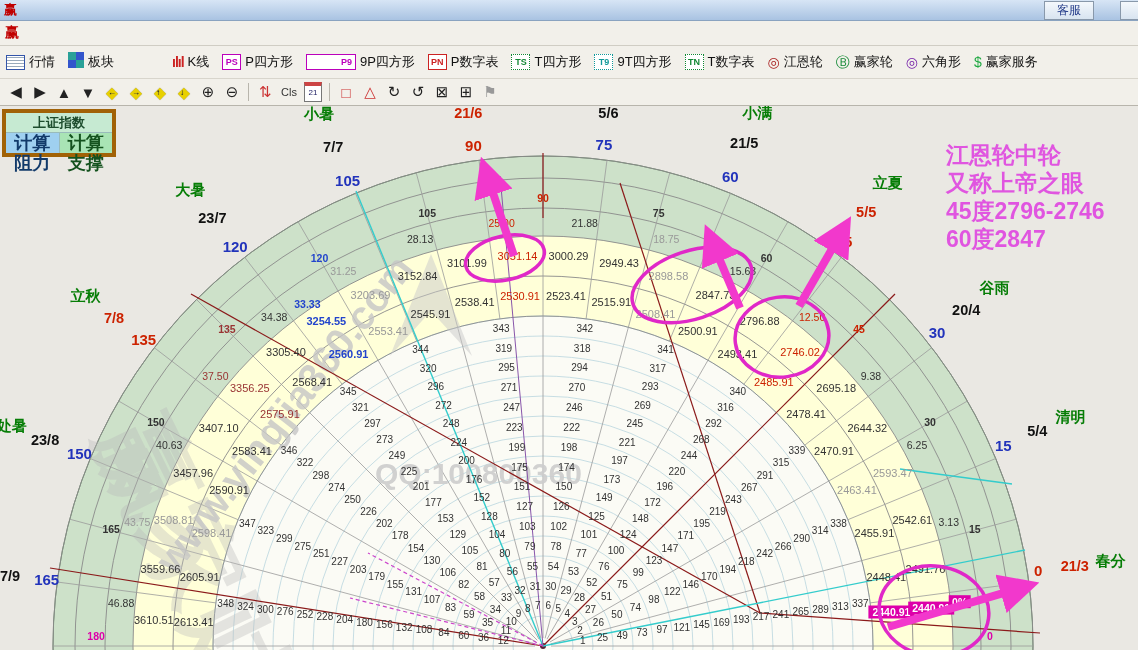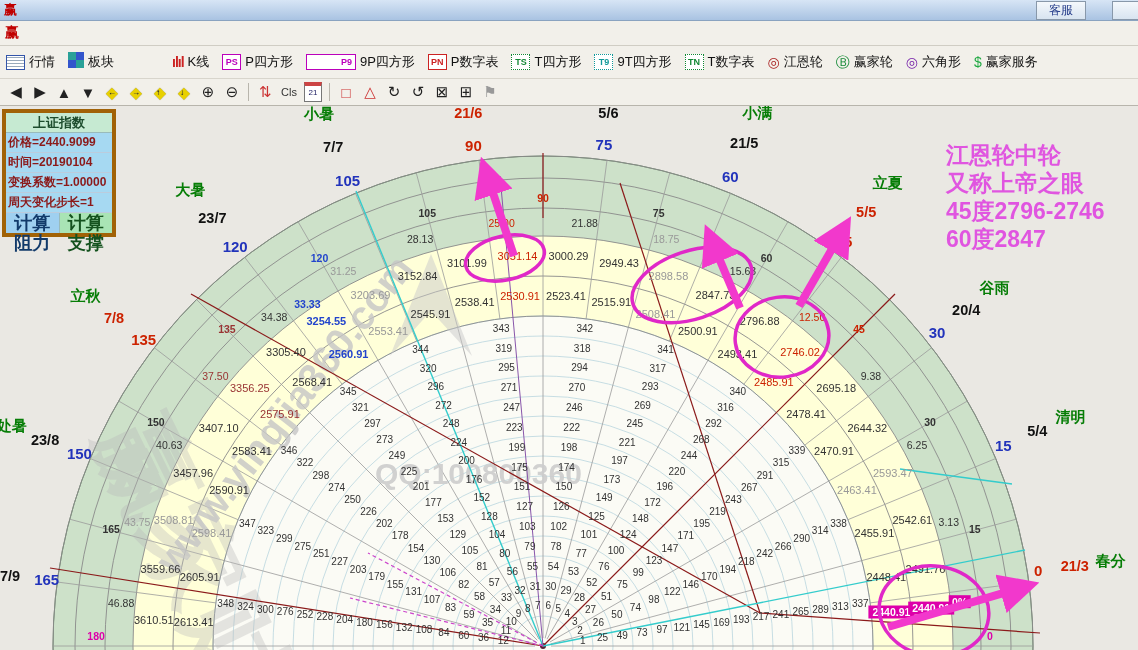--- a/index.html
+++ b/index.html
@@ -2,21 +2,21 @@
 <html><head>
 <meta charset="utf-8">
 <style>
   html,body{margin:0;padding:0;width:1138px;height:650px;overflow:hidden;
     font-family:"Liberation Sans","DejaVu Sans",sans-serif;background:#eae8e3;}
   
   .titlebar{height:20px;background:linear-gradient(#d7e5f5,#a9c3e2);display:flex;align-items:center;
     border-bottom:1px solid #8aa3c0;position:relative;overflow:hidden;}
   .tlogo{color:#c00000;font-weight:bold;font-size:13px;margin:0 5px 0 4px;}
   .ttext{font-size:12px;font-weight:bold;color:#1c2f55;}
-  .tbtns{position:absolute;right:52px;top:1px;display:flex;gap:4px;}
+  .tbtns{position:absolute;right:44px;top:1px;display:flex;gap:4px;}
   .tbtn{font-size:12px;color:#223a88;background:linear-gradient(#f4f8fc,#d8e4f0);
     border:1px solid #8898aa;padding:0 12px;height:17px;line-height:16px;cursor:pointer;}
   .tbtn.partial{position:absolute;left:76px;width:40px;}
   .menubar{height:24px;background:#f2f0ea;display:flex;align-items:center;border-bottom:1px solid #d0cdc4;}
   .mlogo{color:#c00000;font-weight:bold;font-size:14px;margin:0 10px 0 5px;}
   .mitem{font-size:13px;color:#111;margin-right:19px;cursor:pointer;}
   .toolbar1{height:32px;background:#f2f0ea;display:flex;align-items:center;border-bottom:1px solid #d8d5cc;padding-left:6px;}
   .t1item{display:flex;align-items:center;margin-right:13px;cursor:pointer;justify-content:flex-end;}
   .t1item .lbl{font-size:13px;color:#111;margin-left:4px;}
   .icbox{display:inline-block;width:17px;height:14px;line-height:14px;text-align:center;
@@ -597,24 +597,18 @@
       </g>
       <g font-size="23" font-weight="bold" fill="#e055e0">
         <text x="946" y="57">江恩轮中轮</text>
         <text x="946" y="85">又称上帝之眼</text>
         <text x="946" y="113">45度2796-2746</text>
         <text x="946" y="141">60度2847</text>
       </g>
     </svg>
   <div class="panel">
     <div class="p-title">上证指数</div>
-    <div id="panelRows">
-        <div class="p-row">价格=2440.9099</div>
-        <div class="p-row">时间=20190104</div>
-        <div class="p-row">变换系数=1.00000</div>
-        <div class="p-row">周天变化步长=1</div>
-      </div>
     <div class="p-btns" id="panelBtns">
         <div class="p-btn resist">计算阻力</div>
         <div class="p-btn support">计算支撑</div>
       </div>
   </div>
 </div>
 
 </body></html>

